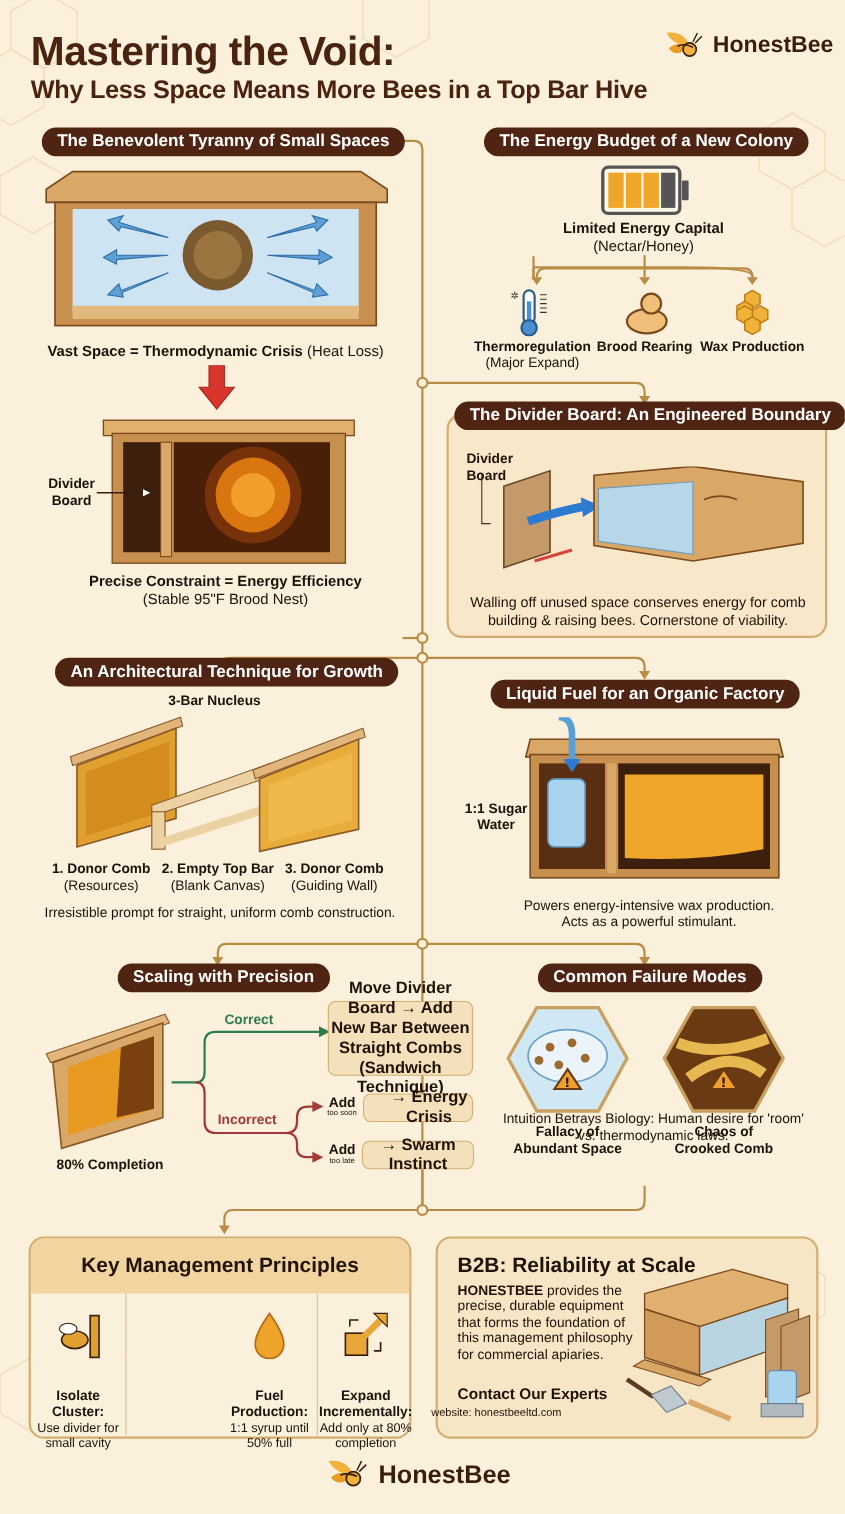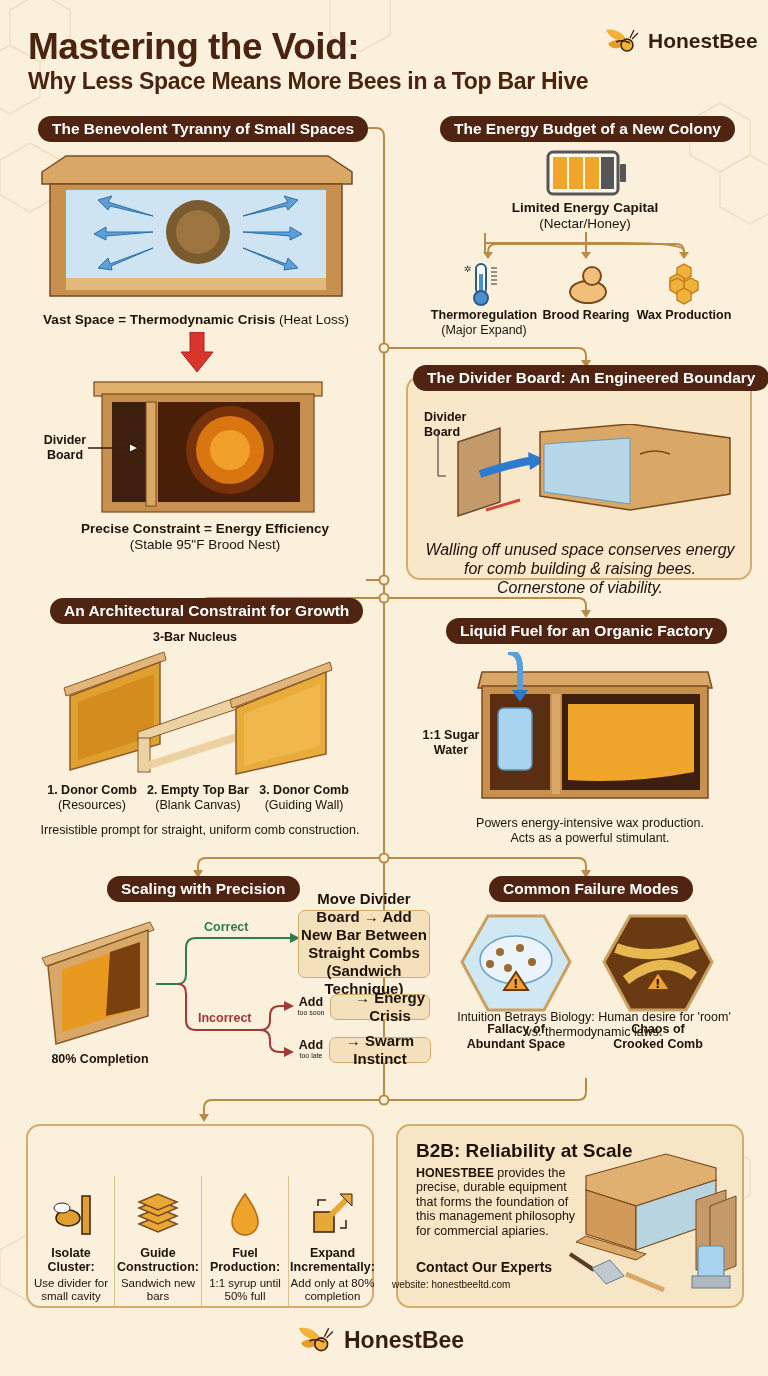--- a/index.html
+++ b/index.html
@@ -44,21 +44,21 @@
     position: absolute; left: 0; right: 0; top: 0; height: 50px; background: #f1d4a0;
     border-radius: 12px 12px 0 0; display: flex; align-items: center; justify-content: center;
     font-size: 19px; font-weight: bold; color: #22140a;
   }
   .kmp-col {
     position: absolute; top: 50px; bottom: 0; width: 87px; text-align: center;
     border-right: 1.5px solid #dcc08e;
   }
   .kmp-col:last-child { border-right: none; }
   .kmp-icon { height: 56px; display: flex; align-items: center; justify-content: center; margin-top: 10px; }
-  .kmp-title { font-size: 12.5px; font-weight: bold; line-height: 1.15; margin-top: 4px; }
+  .kmp-title { font-size: 12.5px; font-weight: bold; line-height: 1.15; margin-top: 20px; }
   .kmp-desc { font-size: 11.5px; line-height: 1.15; margin-top: 2px; }
 </style>
 </head>
 <body>
 
 <svg class="bg-hex" width="768" height="1376">
   <g fill="none" stroke="#f0dfc0" stroke-width="1.5">
     <path d="M10 10 l30 -17 l30 17 l0 35 l-30 17 l-30 -17z"></path>
     <path d="M-20 62 l30 -17 l30 17 l0 35 l-30 17 l-30 -17z"></path>
     <path d="M330 0 l30 -17 l30 17 l0 35 l-30 17 l-30 -17z"></path>
@@ -223,23 +223,23 @@
 <svg class="abs" style="left:430px; top:424px;" width="320" height="110">
   <path d="M8 6 L8 52 L16 52" stroke="#333" stroke-width="1" fill="none"></path>
   <path d="M28 18 L70 4 L70 78 L28 92z" fill="#c59a6a" stroke="#6a4a2a" stroke-width="1.5"></path>
   <path d="M50 50 Q80 40 104 36" stroke="#2d7bd0" stroke-width="8" fill="none"></path>
   <path d="M98 28 L116 36 L100 46z" fill="#2d7bd0"></path>
   <path d="M56 86 L90 76" stroke="#d6443a" stroke-width="3"></path>
   <path d="M110 8 L200 0 L300 14 L300 70 L200 86 L110 72z" fill="#d9a866" stroke="#7a4a1e" stroke-width="1.5"></path>
   <path d="M114 20 L200 14 L200 80 L114 68z" fill="#b7d6e8" stroke="#6a9ab8" stroke-width="1"></path>
   <path d="M210 30 Q225 24 240 30" stroke="#7a4a1e" stroke-width="1.5" fill="none"></path>
 </svg>
-<div class="cap" style="left:420px; top:540px; width:320px; font-size:16px;font-style:italic;">Walling off unused space conserves energy for comb building &amp; raising bees. Cornerstone of viability.</div>
-
-<div class="pill" style="left:50px; top:598px;">An Architectural Constraint for Growth</div>
+<div class="cap" style="left:420px; top:540px; width:320px; font-size:13px;">Walling off unused space conserves energy for comb building &amp; raising bees. Cornerstone of viability.</div>
+
+<div class="pill" style="left:50px; top:598px;">An Architectural Technique for Growth</div>
 <div class="lbl" style="left:140px; top:630px; width:110px;">3-Bar Nucleus</div>
 <svg class="abs" style="left:60px; top:650px;" width="280" height="126">
   <g>
     <path d="M4 38 L104 2 L106 10 L6 46z" fill="#e2b57a" stroke="#8a5a2a" stroke-width="1"></path>
     <path d="M10 46 L100 12 L100 94 L10 120z" fill="#e0a030" stroke="#8a5a2a" stroke-width="1.5"></path>
     <path d="M18 52 L94 24 L94 86 L18 110z" fill="#d48c1e"></path>
   </g>
   <g>
     <path d="M78 82 L186 44 L186 56 L78 92z" fill="#ecd2a2" stroke="#8a5a2a" stroke-width="1"></path>
     <rect x="78" y="88" width="12" height="34" fill="#ecd2a2" stroke="#8a5a2a" stroke-width="1"></rect>
@@ -348,44 +348,31 @@
 <div class="lbl" style="left:598px; top:1022px; width:120px;">
   <span style="white-space:pre-line;">Chaos of
 Crooked Comb</span>
 </div>
 <div class="cap" style="left:444px; top:1010px; width:300px; font-size:12.5px;">
   <span>Intuition Betrays Biology: Human desire for 'room'</span><br>
   <span>vs. thermodynamic laws.</span>
 </div>
 
 <div class="card" style="left:26px; top:1124px; width:348px; height:184px; background:#fbf0dc;">
+  <div class="kmp-head">Key Management Principles</div>
   <div class="kmp-col" style="left:0;">
     <div class="kmp-icon">
       <svg width="50" height="44">
         <ellipse cx="22" cy="26" rx="12" ry="8" fill="#e0a030" stroke="#3a1e0c" stroke-width="1.5"></ellipse>
         <ellipse cx="16" cy="16" rx="8" ry="5" fill="#fff" stroke="#3a1e0c" stroke-width="1"></ellipse>
         <rect x="36" y="4" width="8" height="38" fill="#e0a030" stroke="#3a1e0c" stroke-width="1.5"></rect>
       </svg>
     </div>
     <div class="kmp-title">Isolate Cluster:</div>
     <div class="kmp-desc">Use divider for small cavity</div>
-  </div>
-  <div class="kmp-col" style="left:87px;">
-    <div class="kmp-icon">
-      <svg width="46" height="44">
-        <g fill="#e8a838" stroke="#7a4a1e" stroke-width="1.5">
-          <path d="M4 32 L23 24 L42 32 L23 40z"></path>
-          <path d="M4 24 L23 16 L42 24 L23 32z"></path>
-          <path d="M4 16 L23 8 L42 16 L23 24z"></path>
-          <path d="M4 8 L23 0 L42 8 L23 16z" transform="translate(0 2)"></path>
-        </g>
-      </svg>
-    </div>
-    <div class="kmp-title">Guide Construction:</div>
-    <div class="kmp-desc">Sandwich new bars</div>
   </div>
   <div class="kmp-col" style="left:174px;">
     <div class="kmp-icon">
       <svg width="34" height="44">
         <path d="M17 2 Q30 20 30 30 A13 13 0 0 1 4 30 Q4 20 17 2z" fill="#eea42a" stroke="#b06a10" stroke-width="1.5"></path>
       </svg>
     </div>
     <div class="kmp-title">Fuel Production:</div>
     <div class="kmp-desc">1:1 syrup until 50% full</div>
   </div>

